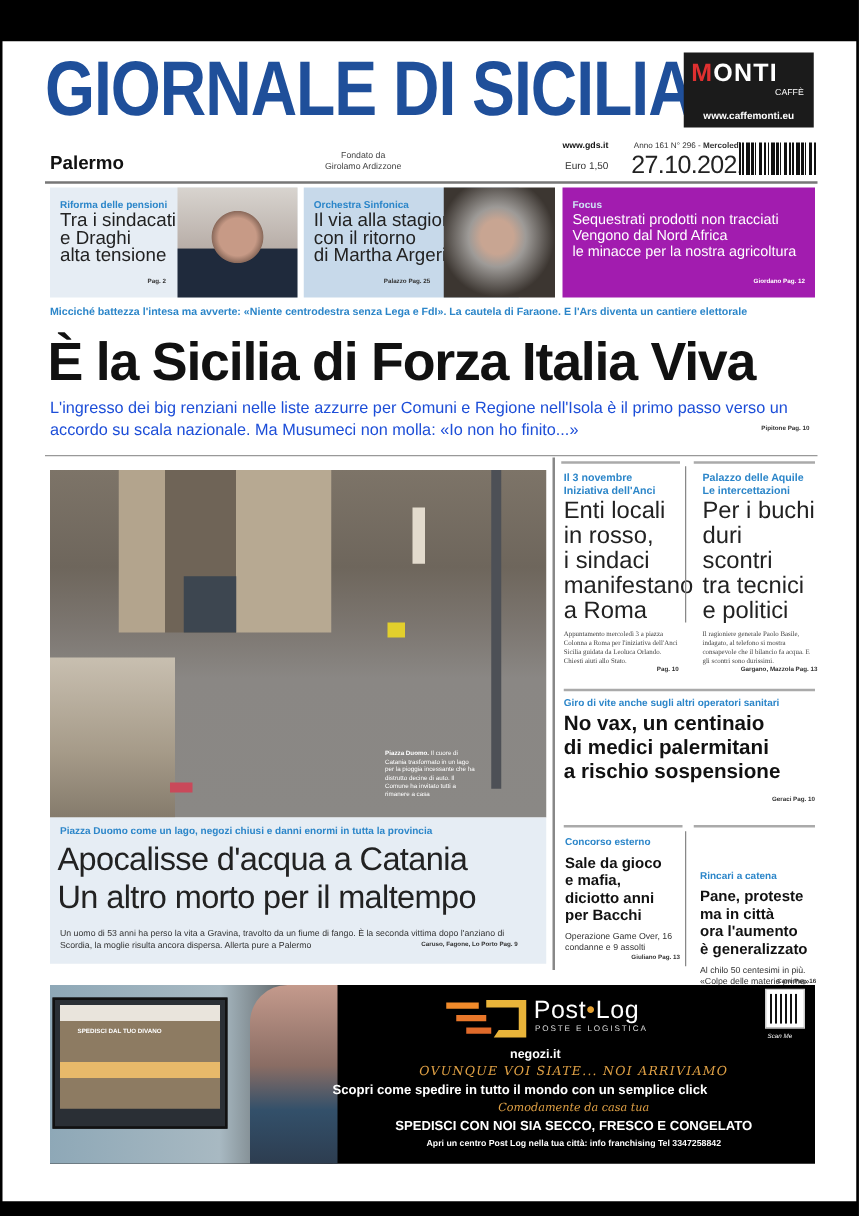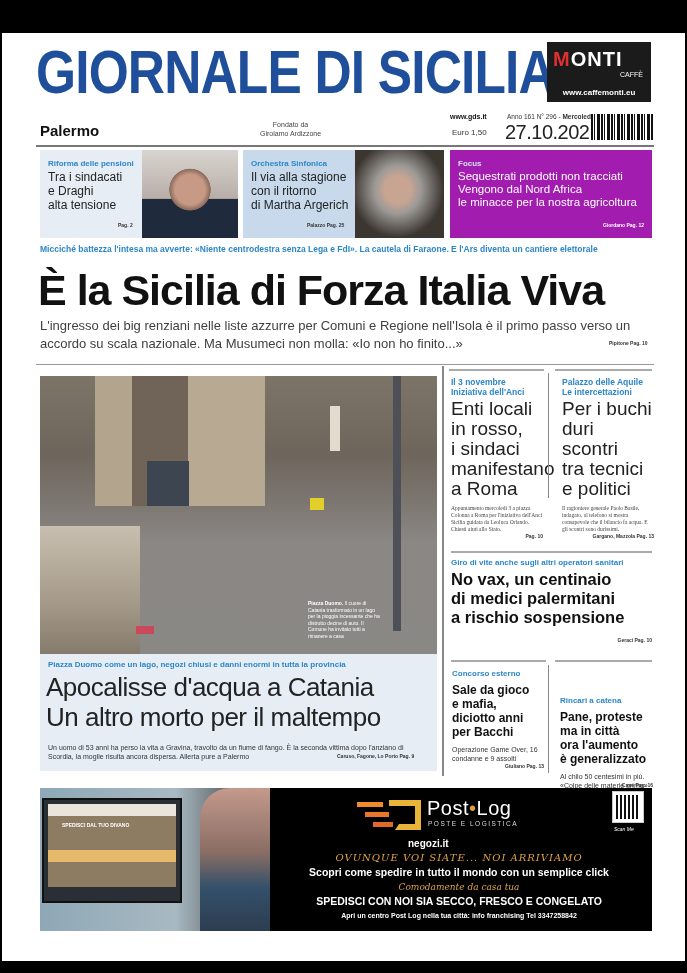--- a/index.html
+++ b/index.html
@@ -22,36 +22,36 @@
   .issue { left: 505px; top: 80px; font-size: 6.5px; color: #333; }
   .issue b { font-weight: bold; }
   .date { left: 503px; top: 88px; font-size: 20px; color: #222; letter-spacing: -0.5px; }
   .barcode { left: 589px; top: 81px; width: 62px; height: 26px;
     background: repeating-linear-gradient(90deg, #111 0 2px, #fff 2px 3px, #111 3px 4px, #fff 4px 6px, #111 6px 9px, #fff 9px 10px); }
   .rule-top { left: 34px; top: 112px; width: 618px; height: 2px; background: #777; }
 
   
   .teaser { top: 117px; height: 88px; background: #e6edf4; }
   .teaser .kicker { position: absolute; left: 8px; top: 9px; font-size: 8px; font-weight: bold; color: #2c86c9; }
-  .teaser .text { position: absolute; left: 8px; top: 20px; font-size: 12px; line-height: 14px; color: #222; }
+  .teaser .text { position: absolute; left: 8px; top: 20px; font-size: 15px; line-height: 14px; color: #222; }
   .teaser .pg { position: absolute; font-size: 5px; color: #333; font-weight: bold; }
   .teaser .photo { position: absolute; top: 0; height: 88px; }
   .t1 { left: 38px; width: 198px; }
   .t1 .photo { left: 102px; width: 96px; background: radial-gradient(ellipse at 50% 45%, #c79a86 0 22%, #8c6b5c 30%, transparent 31%), linear-gradient(180deg, #d8d4cf 0, #b8aea8 55%, #1f2a3c 56%, #1f2a3c 100%); }
   .t2 { left: 241px; width: 172px; background: #c7d9ea; }
   .t2 .photo { left: 112px; width: 89px; background: radial-gradient(ellipse at 48% 45%, #c8a592 0 20%, #9d9a97 35%, #3c3631 70%); }
   .t3 { left: 448px; width: 202px; background: #a21caf; }
   .t3 .kicker { color: #cfe3f5; }
   .t3 .text { color: #fff; font-size: 11.5px; line-height: 13px; }
   .t3 .pg { color: #fff; }
 
   
   .lead-kicker { left: 38px; top: 211px; font-size: 8.5px; font-weight: bold; color: #2c86c9; white-space: nowrap; }
   .lead-title { left: 36px; top: 232px; font-size: 43px; font-weight: bold; line-height: 50px; letter-spacing: -1px; color: #111; white-space: nowrap; }
-  .lead-summary { left: 38px; top: 284px; width: 615px; font-size: 13px; line-height: 18px; color: #404040; }
+  .lead-summary { left: 38px; top: 284px; width: 615px; font-size: 13px; line-height: 18px; color: #1d4ed8; }
   .lead-pg { left: 607px; top: 307px; font-size: 5px; color: #333; font-weight: bold; }
   .rule-mid { left: 34px; top: 331px; width: 618px; height: 1px; background: #999; }
 
   
   .main-photo { left: 38px; top: 343px; width: 397px; height: 278px; overflow: hidden;
     background: linear-gradient(180deg, #7d7468 0, #6e665c 28%, #7c7670 45%, #8a8784 60%, #8a8885 100%); }
   .mp-building { position: absolute; left: 55px; top: 0; width: 170px; height: 130px; background: linear-gradient(90deg, #b3a48d 0 22%, #6f6457 22% 55%, #b7a992 55% 100%); }
   .mp-door { position: absolute; left: 107px; top: 85px; width: 42px; height: 45px; background: #3d4650; }
   .mp-fountain { position: absolute; left: 0; top: 150px; width: 100px; height: 128px; background: linear-gradient(180deg, #c8bfb0 0, #a59a88 60%, #857b6c 100%); }
   .mp-statue { position: absolute; left: 290px; top: 30px; width: 10px; height: 45px; background: #e3dbcd; }
@@ -85,21 +85,21 @@
   .ad-laptop { position: absolute; left: 2px; top: 10px; width: 140px; height: 105px; background: #2a2f35; border: 2px solid #111; }
   .ad-laptop-screen { position: absolute; left: 4px; top: 4px; right: 4px; bottom: 14px; background: linear-gradient(180deg, #e9e4dc 0 15%, #8d7b62 15% 55%, #e7b96a 55% 70%, #8d7b62 70% 100%); }
   .ad-laptop-headline { position: absolute; left: 18px; top: 22px; font-size: 5px; color: #fff; font-weight: bold; }
   .ad-person { position: absolute; left: 160px; top: 0; width: 70px; height: 143px; background: linear-gradient(180deg, #c49a8c 0, #8a6d64 45%, #33506a 70%, #2d3d50 100%); border-radius: 30px 0 0 0; }
   .ad-logo { position: absolute; left: 315px; top: 10px; width: 70px; height: 34px; }
   .ad-brand { position: absolute; left: 387px; top: 9px; font-size: 20px; color: #fff; letter-spacing: 0.5px; }
   .ad-brand .dot { color: #e5a032; }
   .ad-sub { position: absolute; left: 388px; top: 32px; font-size: 6.5px; color: #ddd; letter-spacing: 1.5px; }
   .ad-url { position: absolute; left: 368px; top: 50px; font-size: 10px; font-weight: bold; color: #fff; }
   .ad-line1 { position: absolute; left: 226px; width: 386px; top: 64px; text-align: center; font-family: "DejaVu Serif", serif; font-style: italic; font-size: 10px; color: #e0a145; letter-spacing: 1px; }
-  .ad-line2 { position: absolute; left: 226px; width: 386px; top: 78px; text-align: center; font-size: 10.5px; font-weight: bold; color: #fff; }
+  .ad-line2 { position: absolute; left: 226px; width: 386px; top: 78px; text-align: left; font-size: 10.5px; font-weight: bold; color: #fff; }
   .ad-line3 { position: absolute; left: 226px; width: 386px; top: 94px; text-align: center; font-family: "DejaVu Serif", serif; font-style: italic; font-size: 9px; color: #e0a145; }
   .ad-line4 { position: absolute; left: 226px; width: 386px; top: 107px; text-align: center; font-size: 10.5px; font-weight: bold; color: #fff; }
   .ad-line5 { position: absolute; left: 226px; width: 386px; top: 124px; text-align: center; font-size: 7px; font-weight: bold; color: #fff; }
   .ad-qr { position: absolute; left: 573px; top: 4px; width: 30px; height: 30px; background:
     repeating-linear-gradient(90deg, #111 0 2px, #fff 2px 4px), #fff; border: 3px solid #fff; outline: 1px solid #ccc; }
   .ad-qr-label { position: absolute; left: 574px; top: 38px; font-size: 5px; color: #fff; font-style: italic; }
 </style>
 </head>
 <body>
 

